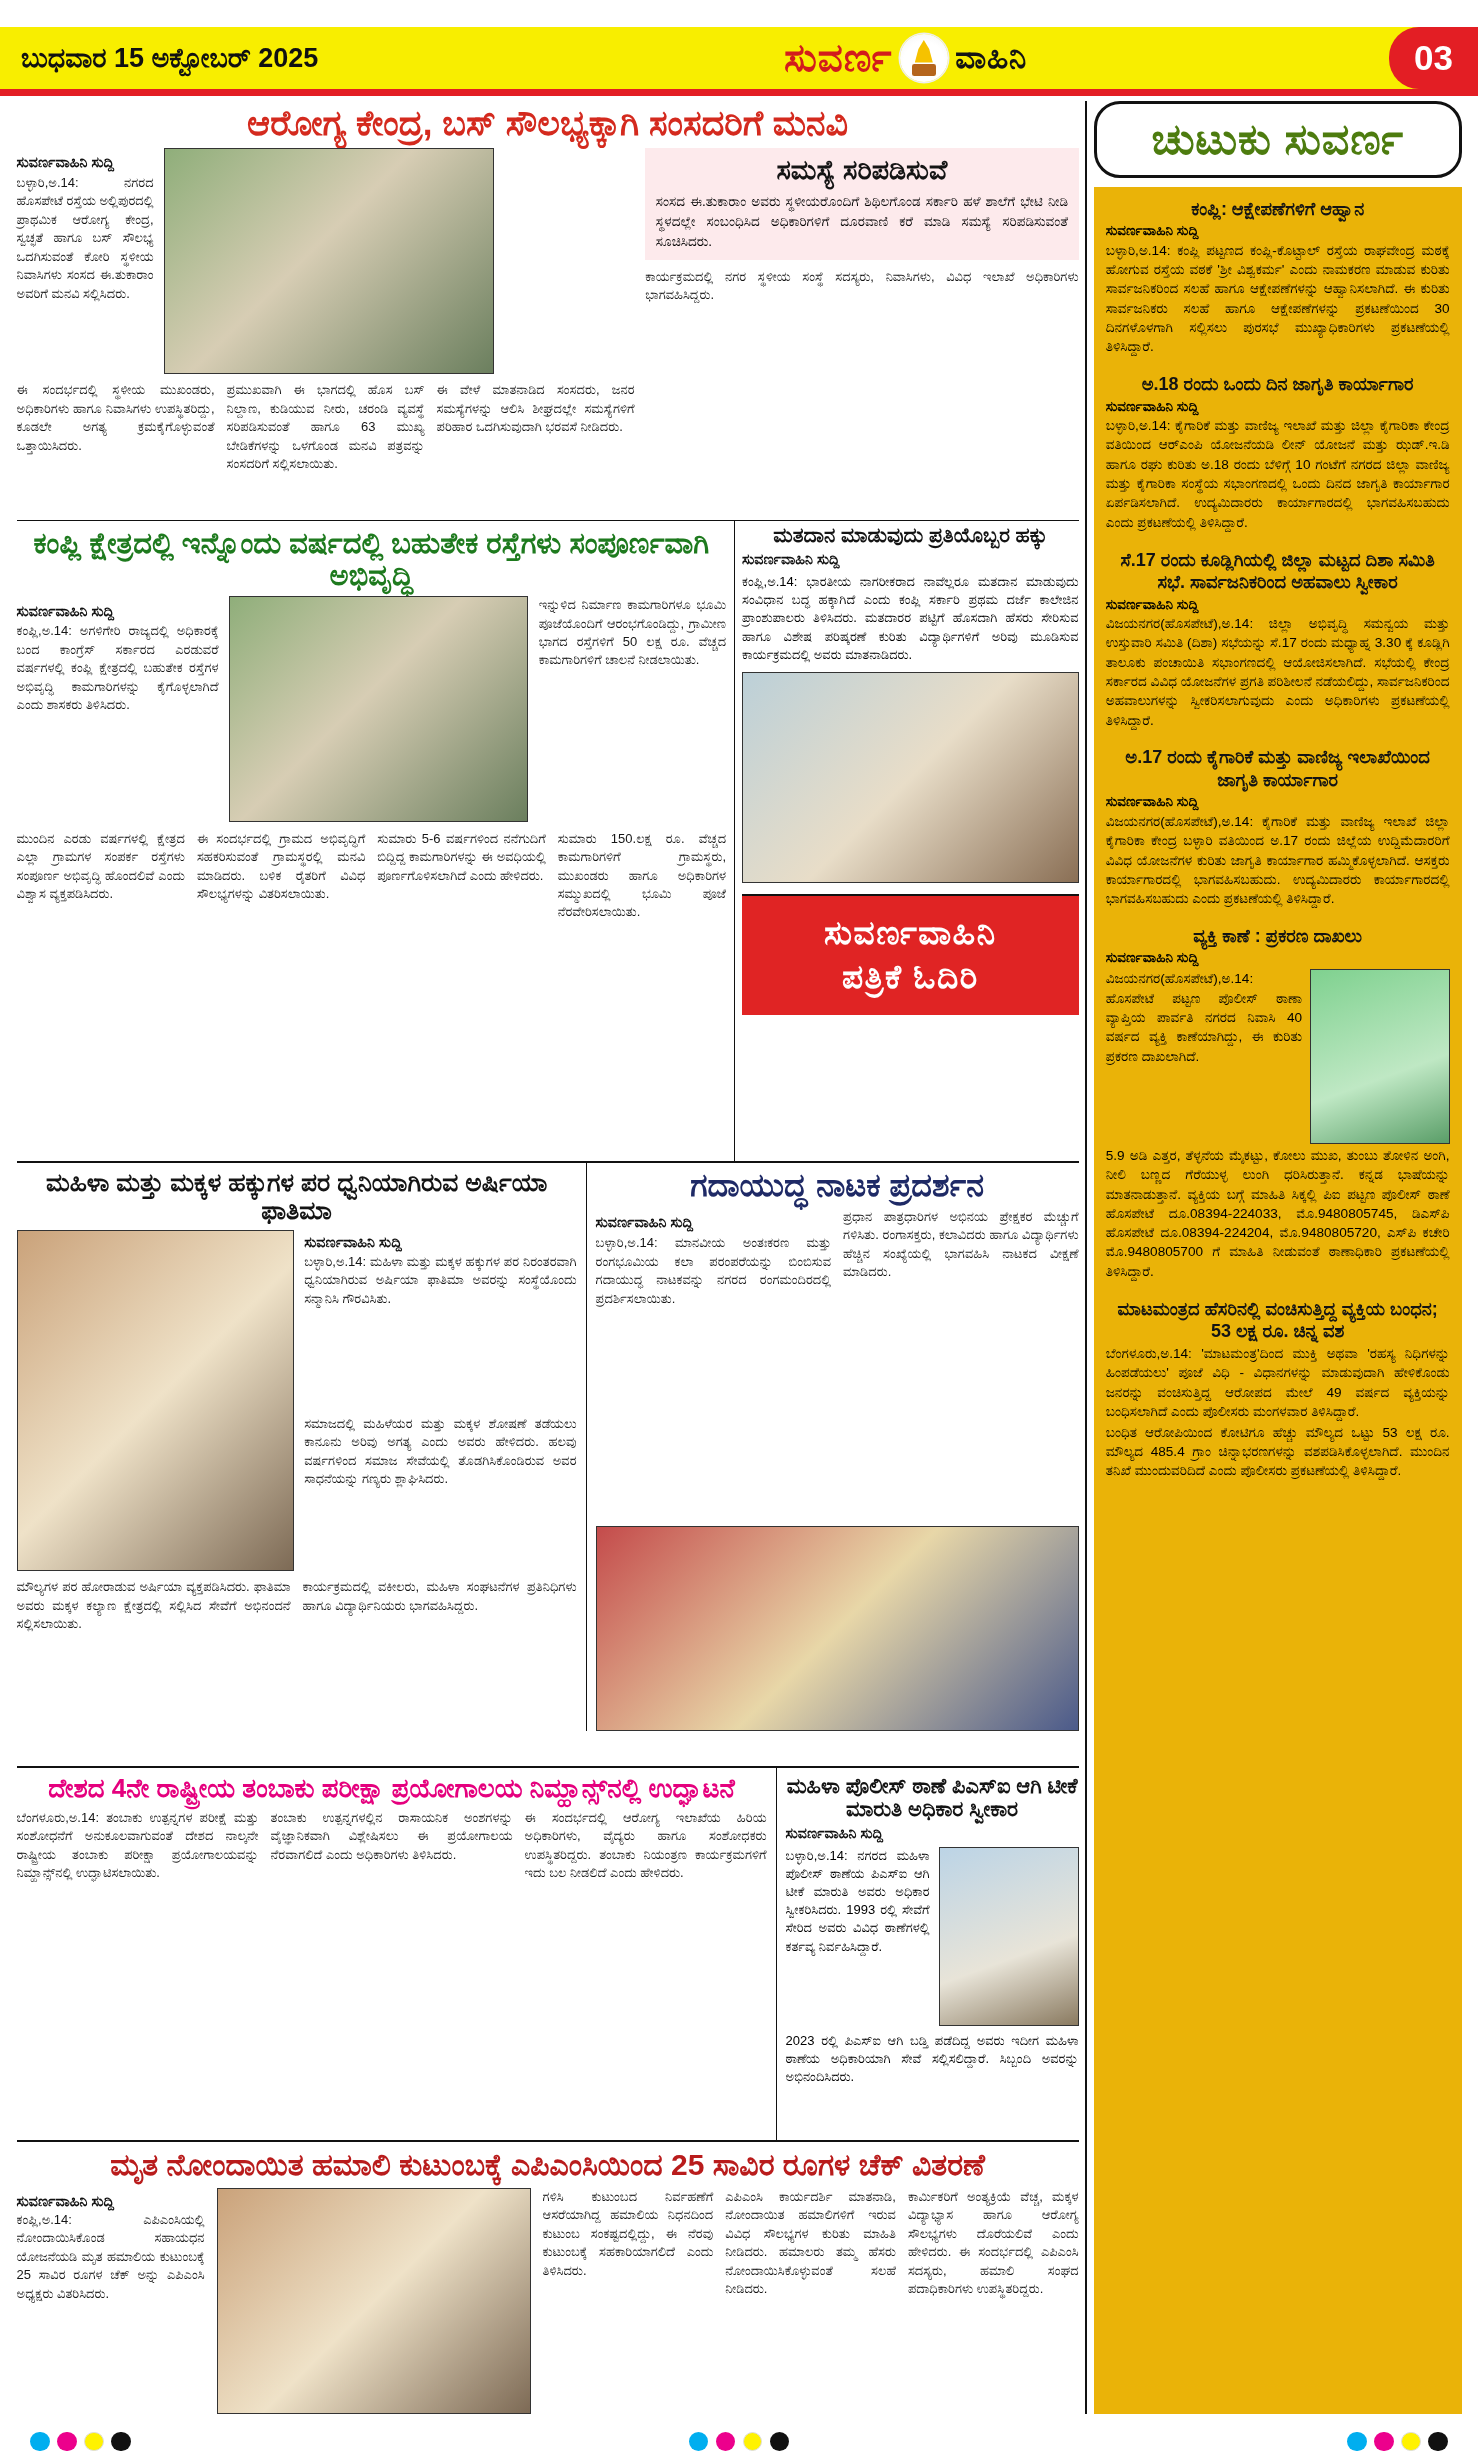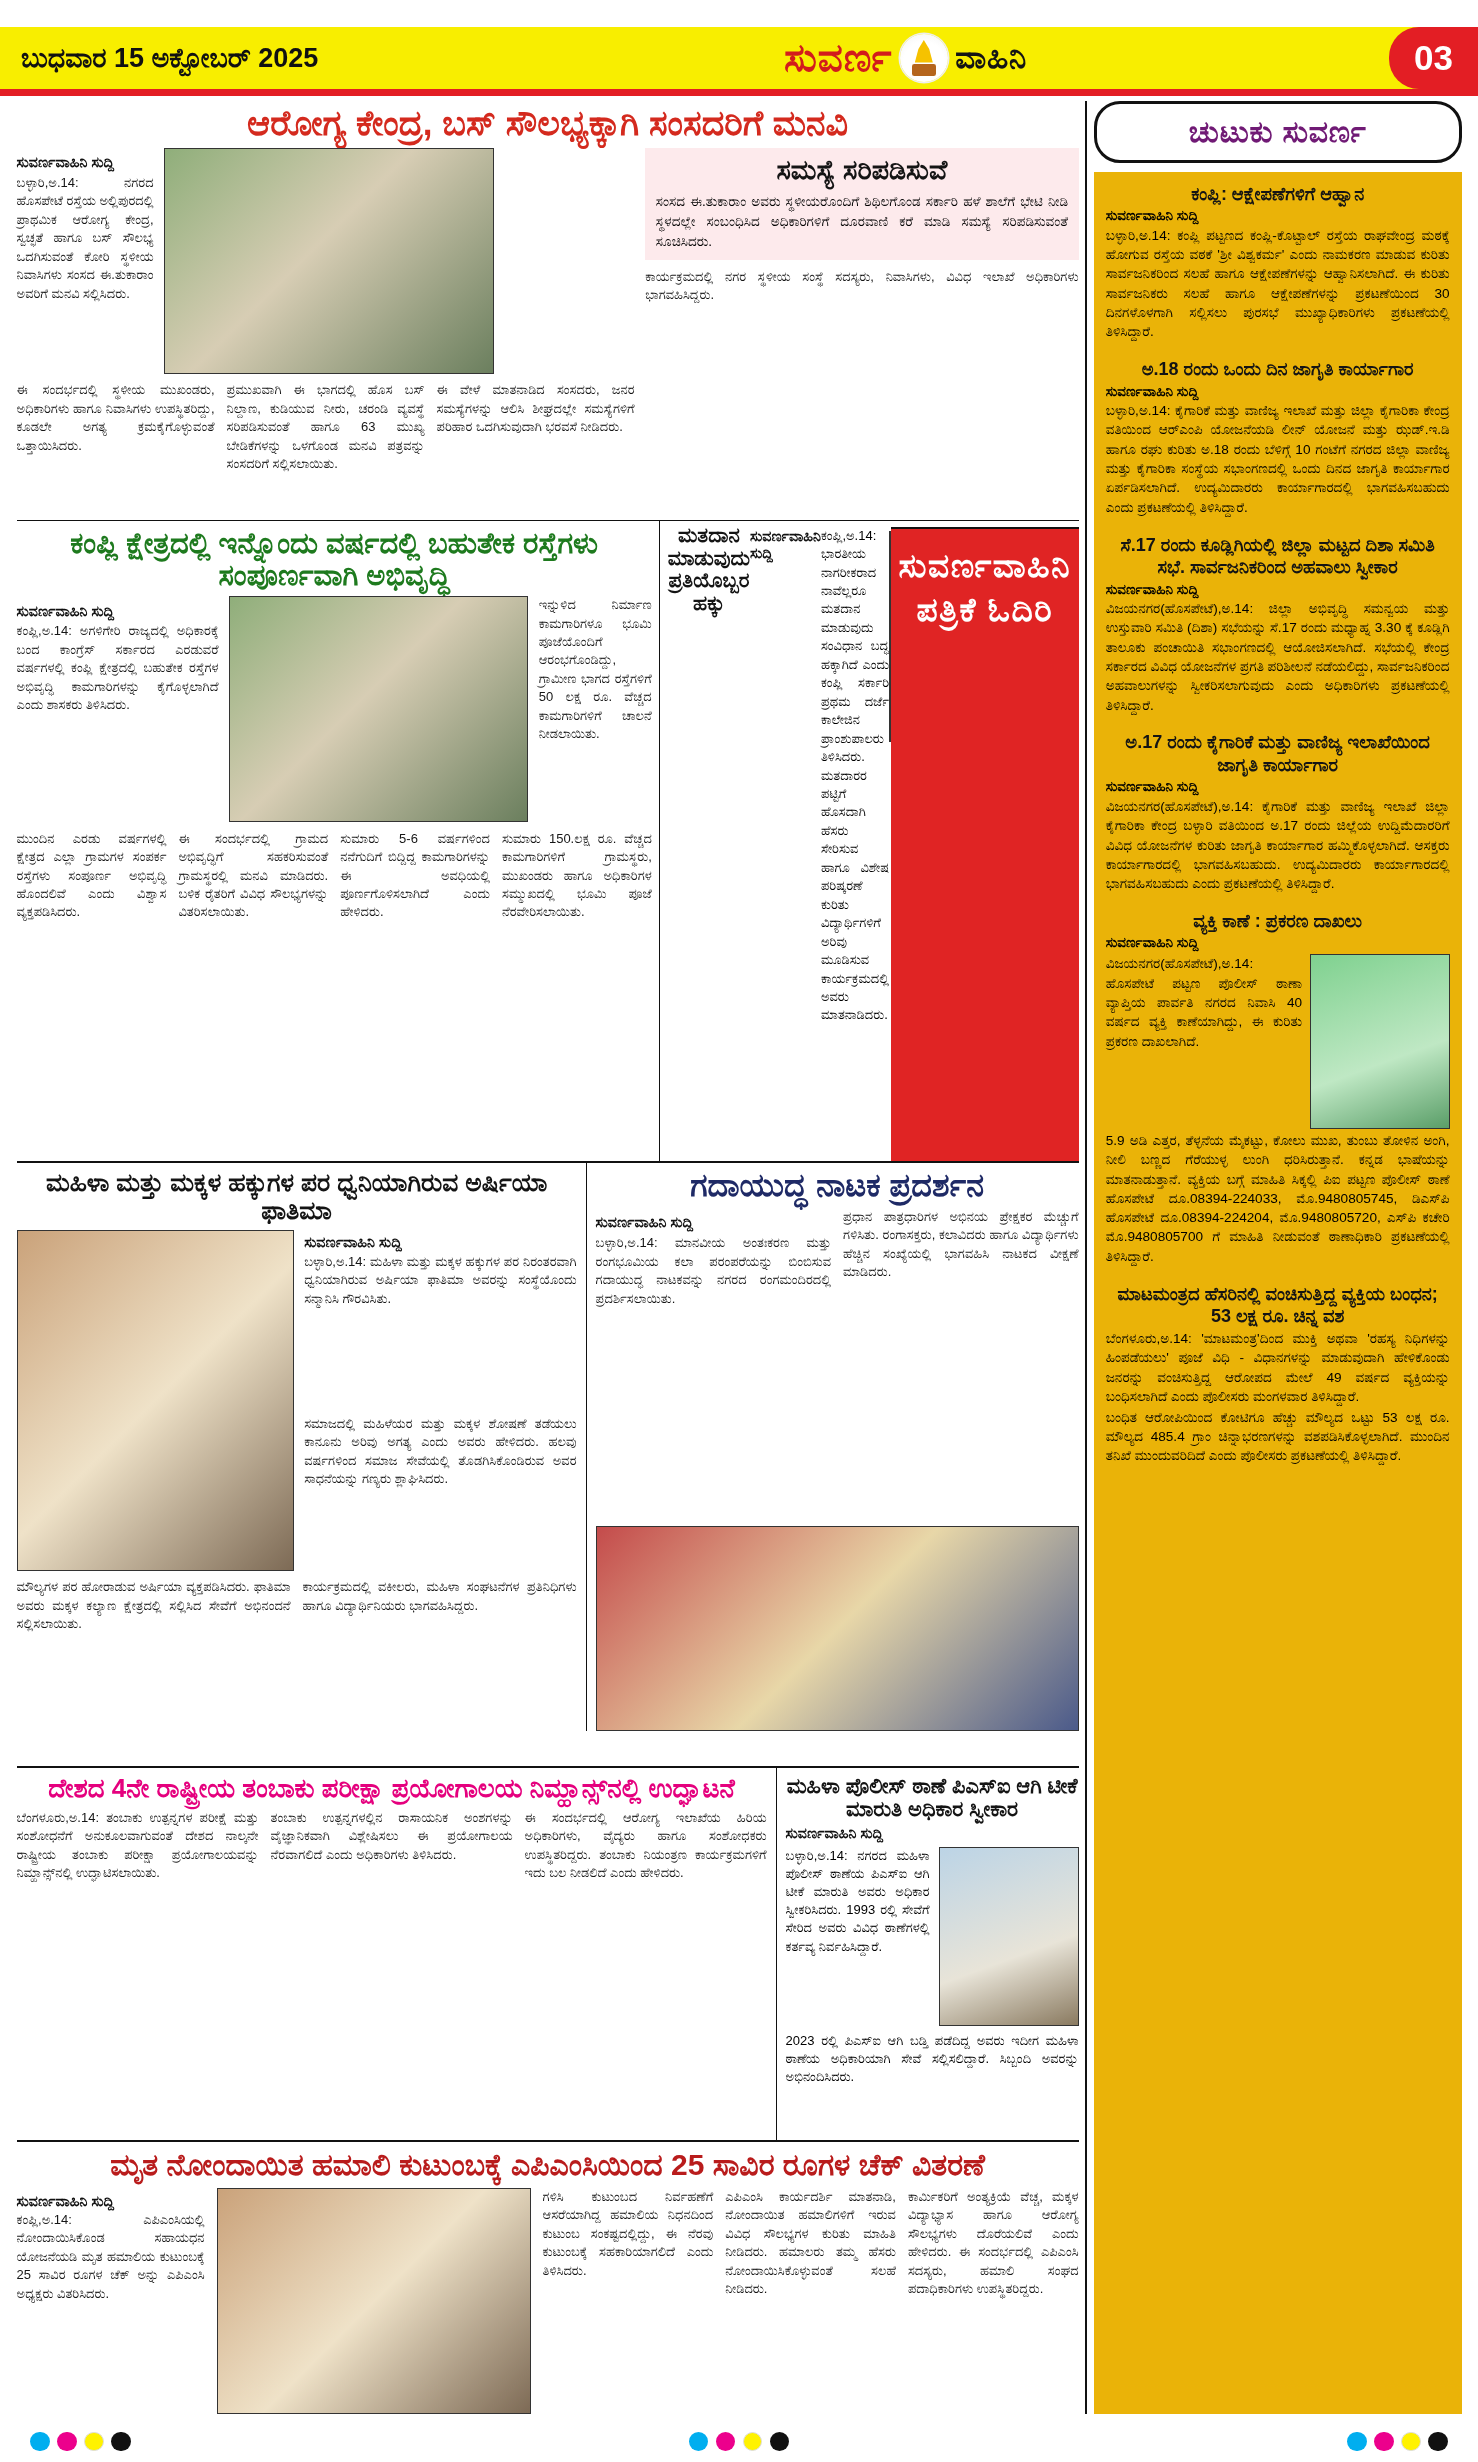--- a/index.html
+++ b/index.html
@@ -50,21 +50,21 @@
   .notice-body { font-size:13.6px; line-height:1.45; text-align:justify; }
   .a1r-cols { display:flex; gap:10.6px; margin-top:7.5px; flex:1; }
 
   
   .band2 { height:642px; display:flex; border-top:1.5px solid #111; }
   .a2 { width:718px; padding-top:3px; display:flex; flex-direction:column; border-right:1.5px solid #111; padding-right:7.5px; }
   .a2 .hl { color:#1e7a1e; font-size:29px; margin:3px 0 4.5px 0; }
   .a2-top { display:flex; gap:10.6px; }
   .a2 .photo { width:299px; height:226px; }
   .a2-bottom { display:flex; gap:12px; margin-top:7.5px; flex:1; }
-  .voting { flex:1; padding:3px 0 0 7.5px; display:flex; }
+  .voting { flex:1; padding:3px 0 0 7.5px; display:flex; flex-direction:column; }
   .voting .hl { color:#141414; font-size:20.4px; text-align:center; }
   .voting .body { font-size:13px; line-height:1.42; text-align:justify; margin-top:3px; }
   .voting .photo { width:100%; height:211px; margin:7.5px 0; }
   .promo { background:#e02424; border-top:2.3px solid #111; margin-top:3px; padding:15px 7.5px; text-align:center; }
   .promo div { color:#fff; font-weight:bold; font-size:33px; line-height:1.35; letter-spacing:1.5px; }
 
   
   .band3 { height:570px; display:flex; border-top:2.3px solid #111; }
   .a4 { width:570px; border-right:1.5px solid #111; padding:4.5px 9px 0 0; display:flex; flex-direction:column; }
   .a4 .hl { color:#141414; font-size:25px; margin-bottom:6px; }
@@ -90,21 +90,21 @@
 
   
   .a8 { flex:1; border-top:2.3px solid #111; padding-top:4.5px; display:flex; flex-direction:column; }
   .a8 .hl { color:#b91c1c; font-size:30px; margin:1.5px 0 6px 0; }
   .a8-row { display:flex; gap:12px; flex:1; }
   .a8-c1 { width:188px; display:flex; flex-direction:column; }
   .a8 .photo { width:314px; height:226px; }
 
   
   .sb-header { border:3.8px solid #111; border-radius:26px; background:#fff; text-align:center; padding:10.6px 6px; margin-bottom:9px; }
-  .sb-header div { color:#701a75; font-size:30px; font-weight:bold; letter-spacing:0.8px; }
+  .sb-header div { color:#4d7c0f; font-size:43px; font-weight:bold; letter-spacing:0.8px; }
   .sb-body { background:#eab308; flex:1; padding:10.6px 12px; display:flex; flex-direction:column; gap:16.6px; }
   .sb-item-title { text-align:center; font-weight:bold; font-size:18px; line-height:1.25; color:#141414; }
   .sb-byline { font-weight:bold; font-size:13.6px; margin-top:3px; }
   .sb-text { font-size:13.6px; line-height:1.42; text-align:justify; margin-top:1.5px; }
   .sb-photo-wrap { display:flex; gap:7.5px; margin-top:3px; }
   .sb-photo-wrap .sb-text { margin-top:0; }
   .sb-item .photo.portrait { width:140px; height:175px; flex:none; }
 
   
   .regmarks { position:absolute; bottom:10.6px; left:0; width:100%; display:flex; justify-content:space-between; padding:0 30px; }

